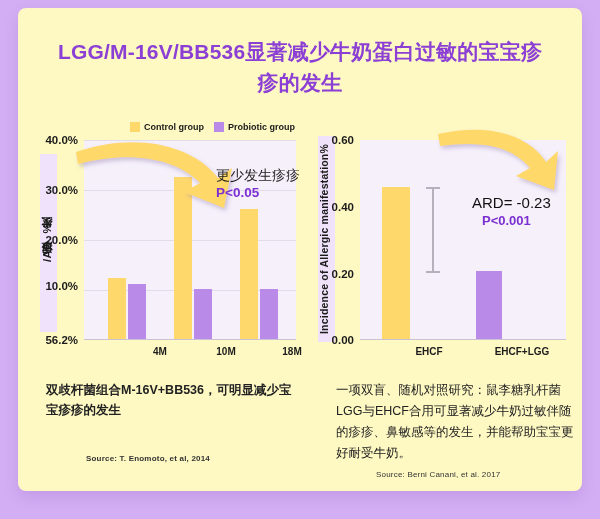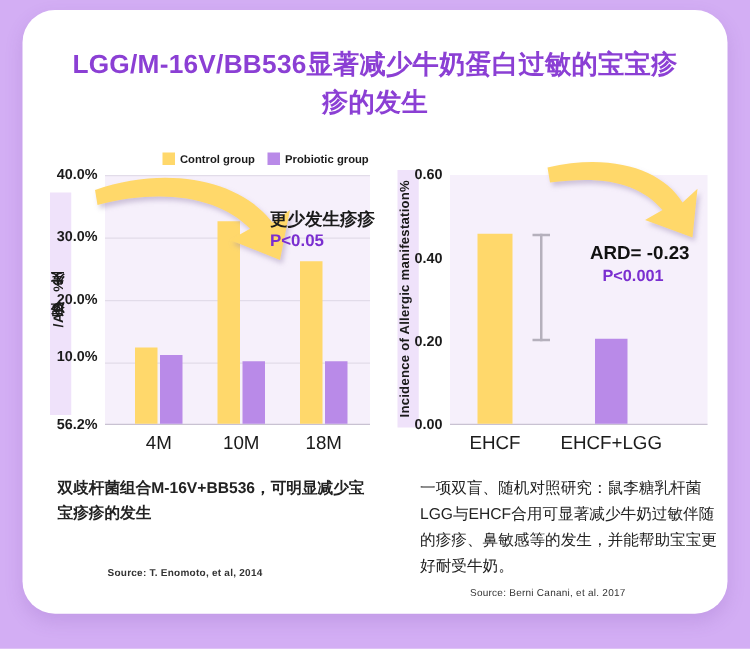--- a/index.html
+++ b/index.html
@@ -4,21 +4,21 @@
 <style>
   html,body{margin:0;padding:0;}
   body{
     width:600px;height:519px;
     background:#D3AEF4;
     font-family:"Liberation Sans","DejaVu Sans",sans-serif;
     overflow:hidden;
   }
   .card{
     position:absolute;left:18px;top:8px;width:564px;height:483px;
-    background:#ffffff;border-radius:26px;
+    background:#fef9c3;border-radius:8px;
     box-shadow:0 6px 14px rgba(120,70,170,.18);
     overflow:hidden;
   }
   .title{
     position:absolute;left:30px;top:28px;width:504px;
     text-align:center;color:#8B3FD4;
     font-size:21px;line-height:31px;font-weight:700;letter-spacing:.2px;
   }
   
   .panel{position:absolute;top:112px;height:250px;}
@@ -35,21 +35,21 @@
   .axisline{position:absolute;left:0;width:100%;height:1px;background:#C9C2D2;bottom:0;}
 
   .ytick{
     position:absolute;right:100%;margin-right:6px;
     transform:translateY(-50%);
     font-size:11.5px;font-weight:700;color:#1b1b1b;white-space:nowrap;
   }
   .xtick{
     position:absolute;top:100%;margin-top:6px;
     transform:translateX(-50%);
-    font-size:15px;font-weight:400;color:#1b1b1b;white-space:nowrap;
+    font-size:10px;font-weight:700;color:#1b1b1b;white-space:nowrap;margin-left:33px;
   }
   .ylabel{
     position:absolute;
     background:#EFE2FA;
     writing-mode:vertical-rl;transform:rotate(180deg);
     text-align:center;
     font-weight:700;color:#1b1b1b;white-space:nowrap;
   }
   .ylabel.l{left:6px;top:34px;width:17px;height:178px;font-size:11px;letter-spacing:.5px;}
   .ylabel.r{left:4px;top:16px;width:17px;height:206px;font-size:10.5px;letter-spacing:.2px;}
@@ -61,21 +61,21 @@
   
   .legend{position:absolute;left:96px;top:2px;display:flex;gap:10px;align-items:center;}
   .lg{display:flex;align-items:center;gap:4px;}
   .sw{width:10px;height:10px;display:block;}
   .sw.c{background:#FFD86B;}
   .sw.p{background:#B98AE8;}
   .lgt{font-size:9px;font-weight:700;color:#1b1b1b;white-space:nowrap;}
 
   
   .anno{position:absolute;}
-  .anno .t1{font-size:14px;font-weight:700;color:#1b1b1b;white-space:nowrap;line-height:18px;}
+  .anno .t1{font-size:14px;font-weight:400;color:#1b1b1b;white-space:nowrap;line-height:18px;}
   .anno .t2{font-size:13.5px;font-weight:700;color:#7B2FD0;white-space:nowrap;line-height:17px;}
   .anno.a1{left:182px;top:46px;}
   .anno.a2{left:158px;top:74px;}
   .anno.a2 .t1{font-size:15px;color:#111;}
   .anno.a2 .t2{font-size:13px;padding-left:10px;}
 
   .arrow{position:absolute;}
   .errbar{position:absolute;background:#B5B0BC;}
 
   

